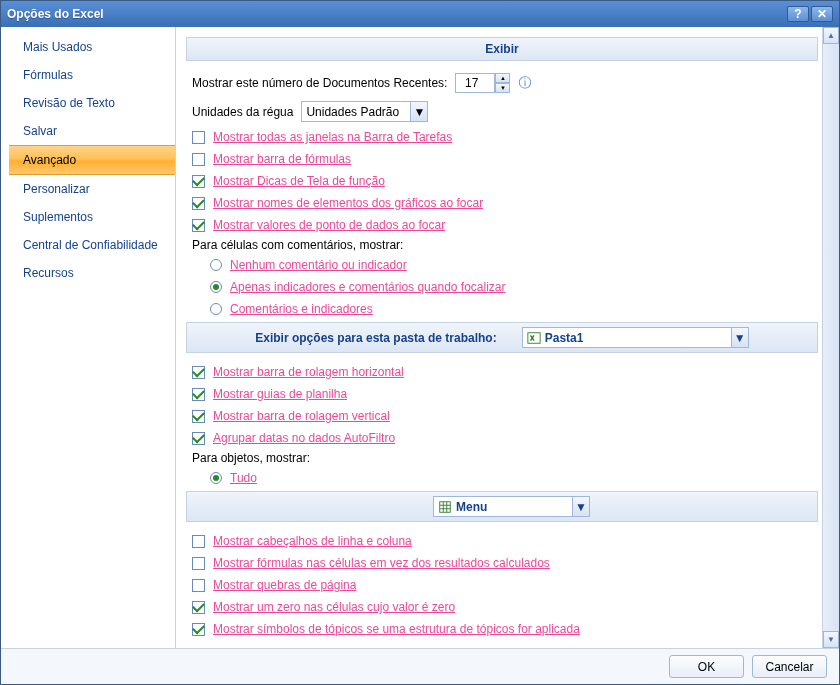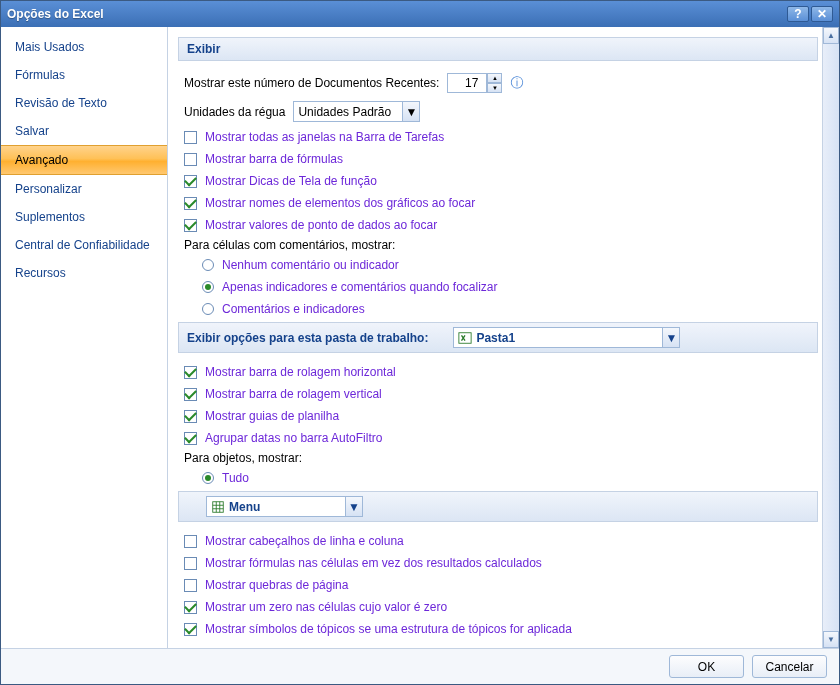--- a/index.html
+++ b/index.html
@@ -7,49 +7,49 @@
 
 .window { width: 840px; height: 685px; display: flex; flex-direction: column; border: 1px solid #3b5a82; }
 
 .titlebar { height: 26px; background: linear-gradient(#5a8fd6, #3b6fb5); display: flex; align-items: center; padding: 0 6px; color: #fff; font-weight: bold; }
 .titlebar-title { flex: 1; text-shadow: 0 1px 1px rgba(0,0,0,.3); }
 .titlebar-btns { display: flex; gap: 2px; }
 .titlebar-btn { width: 22px; height: 16px; background: linear-gradient(#8fb8e8,#5a8fd6); border: 1px solid #2f5a94; border-radius: 2px; display: flex; align-items: center; justify-content: center; color: #fff; font-weight: bold; cursor: pointer; }
 
 .body { flex: 1; display: flex; background: #fff; overflow: hidden; }
 
-.sidebar { width: 167px; border-right: 1px solid #c5d2e4; padding: 6px 0; background: #fff; }
+.sidebar { width: 167px; border-right: 1px solid #c5d2e4; padding: 6px 0; background: #fff; margin-left: 8px; }
 .sidebar-item { padding: 7px 14px; color: #15428b; cursor: pointer; }
 .sidebar-item.selected { background: linear-gradient(#ffd38c, #ffc157 45%, #ffb030 55%, #ffc870); color: #000; font-weight: normal; border-top: 1px solid #e0a030; border-bottom: 1px solid #e0a030; }
 
 .content-wrap { flex: 1; display: flex; }
 .content { flex: 1; padding: 10px 4px 10px 10px; overflow-y: auto; }
 .vscroll { width: 17px; background: linear-gradient(90deg,#e8eef9,#d6e2f4); display: flex; flex-direction: column; border-left: 1px solid #c5d2e4; }
 .vscroll .arrow { height: 17px; background: linear-gradient(#f4f7fc,#d6e2f4); border: 1px solid #a0b8d8; display: flex; align-items: center; justify-content: center; color: #4a6fa0; font-size: 8px; cursor: pointer; }
 .vscroll .track { flex: 1; }
 
-.section-header { background: linear-gradient(#f0f4fb,#dce6f4); border: 1px solid #c5d2e4; padding: 4px 8px; color: #15428b; font-weight: bold; margin-bottom: 10px; display: flex; align-items: center; gap: 6px; }
+.section-header { background: linear-gradient(#f0f4fb,#dce6f4); border: 1px solid #c5d2e4; padding: 4px 8px; color: #15428b; font-weight: bold; margin-bottom: 10px; display: flex; align-items: center; gap: 6px; justify-content: center; }
 .section-header .dd { display: flex; align-items: center; margin-left: 19px; }
 .dd-box { background: #fff; border: 1px solid #9fb8d8; height: 21px; display: flex; align-items: center; padding: 8px 4px; min-width: 140px; }
 .dd-arrow { width: 17px; height: 21px; background: linear-gradient(#f4f7fc,#d6e2f4); border: 1px solid #9fb8d8; border-left: none; display: flex; align-items: center; justify-content: center; cursor: pointer; }
 .xl-icon { width: 14px; height: 14px; margin-right: 4px; }
 
 .row { display: flex; align-items: center; gap: 8px; padding: 2px 6px; margin-bottom: 4px; }
 .row.indent { padding-left: 24px; }
 .spin { display: flex; align-items: center; }
-.spin input { width: 40px; height: 20px; border: 1px solid #9fb8d8; text-align: right; padding-right: 8px; }
+.spin input { width: 40px; height: 20px; border: 1px solid #9fb8d8; text-align: right; padding-right: 16px; }
 .spin .spin-btns { width: 15px; display: flex; flex-direction: column; }
 .spin .spin-btn { height: 10px; background: linear-gradient(#f4f7fc,#d6e2f4); border: 1px solid #9fb8d8; font-size: 6px; display: flex; align-items: center; justify-content: center; cursor: pointer; }
 .help-icon { color: #4a86d6; font-size: 13px; cursor: pointer; }
 
 .cb, .rb { width: 13px; height: 13px; border: 1px solid #6a8bb5; background: #fff; display: inline-flex; align-items: center; justify-content: center; flex-shrink: 0; cursor: pointer; }
 .rb { border-radius: 50%; width: 12px; height: 12px; }
 .cb.checked::after { content: ""; width: 9px; height: 5px; border-left: 2px solid #2a8a2a; border-bottom: 2px solid #2a8a2a; transform: rotate(-45deg) translate(1px,-1px); }
 .rb.checked::after { content: ""; width: 6px; height: 6px; background: #2a8a2a; border-radius: 50%; }
-.opt-label { color: #6d28d9; cursor: pointer; }
+.opt-label { color: #ec4899; cursor: pointer; text-decoration: underline; }
 
 .plain-label { padding-left: 6px; margin: 4px 0; }
 
 .footer { height: 36px; border-top: 1px solid #c5d2e4; display: flex; justify-content: flex-end; align-items: center; gap: 8px; padding: 0 12px; background: #f4f7fb; }
 .btn { min-width: 75px; height: 23px; background: linear-gradient(#fdfdfe,#e8eef7); border: 1px solid #9fb8d8; border-radius: 3px; cursor: pointer; display: flex; align-items: center; justify-content: center; }
 
 </style>
 </head>
 <body>
 
@@ -150,29 +150,29 @@
             <div class="dd-arrow">▼</div>
           </div>
         </div>
 
         <div class="row">
           <span class="cb checked"></span>
           <span class="opt-label">Mostrar barra de rolagem horizontal</span>
         </div>
         <div class="row">
           <span class="cb checked"></span>
+          <span class="opt-label">Mostrar guias de planilha</span>
+        </div>
+        <div class="row">
+          <span class="cb checked"></span>
           <span class="opt-label">Mostrar barra de rolagem vertical</span>
         </div>
         <div class="row">
           <span class="cb checked"></span>
-          <span class="opt-label">Mostrar guias de planilha</span>
-        </div>
-        <div class="row">
-          <span class="cb checked"></span>
-          <span class="opt-label">Agrupar datas no barra AutoFiltro</span>
+          <span class="opt-label">Agrupar datas no dados AutoFiltro</span>
         </div>
 
         <div class="plain-label">Para objetos, mostrar:</div>
         <div class="row indent">
           <span class="rb checked"></span>
           <span class="opt-label">Tudo</span>
         </div>
 
         <div class="section-header">
           <div class="dd">

